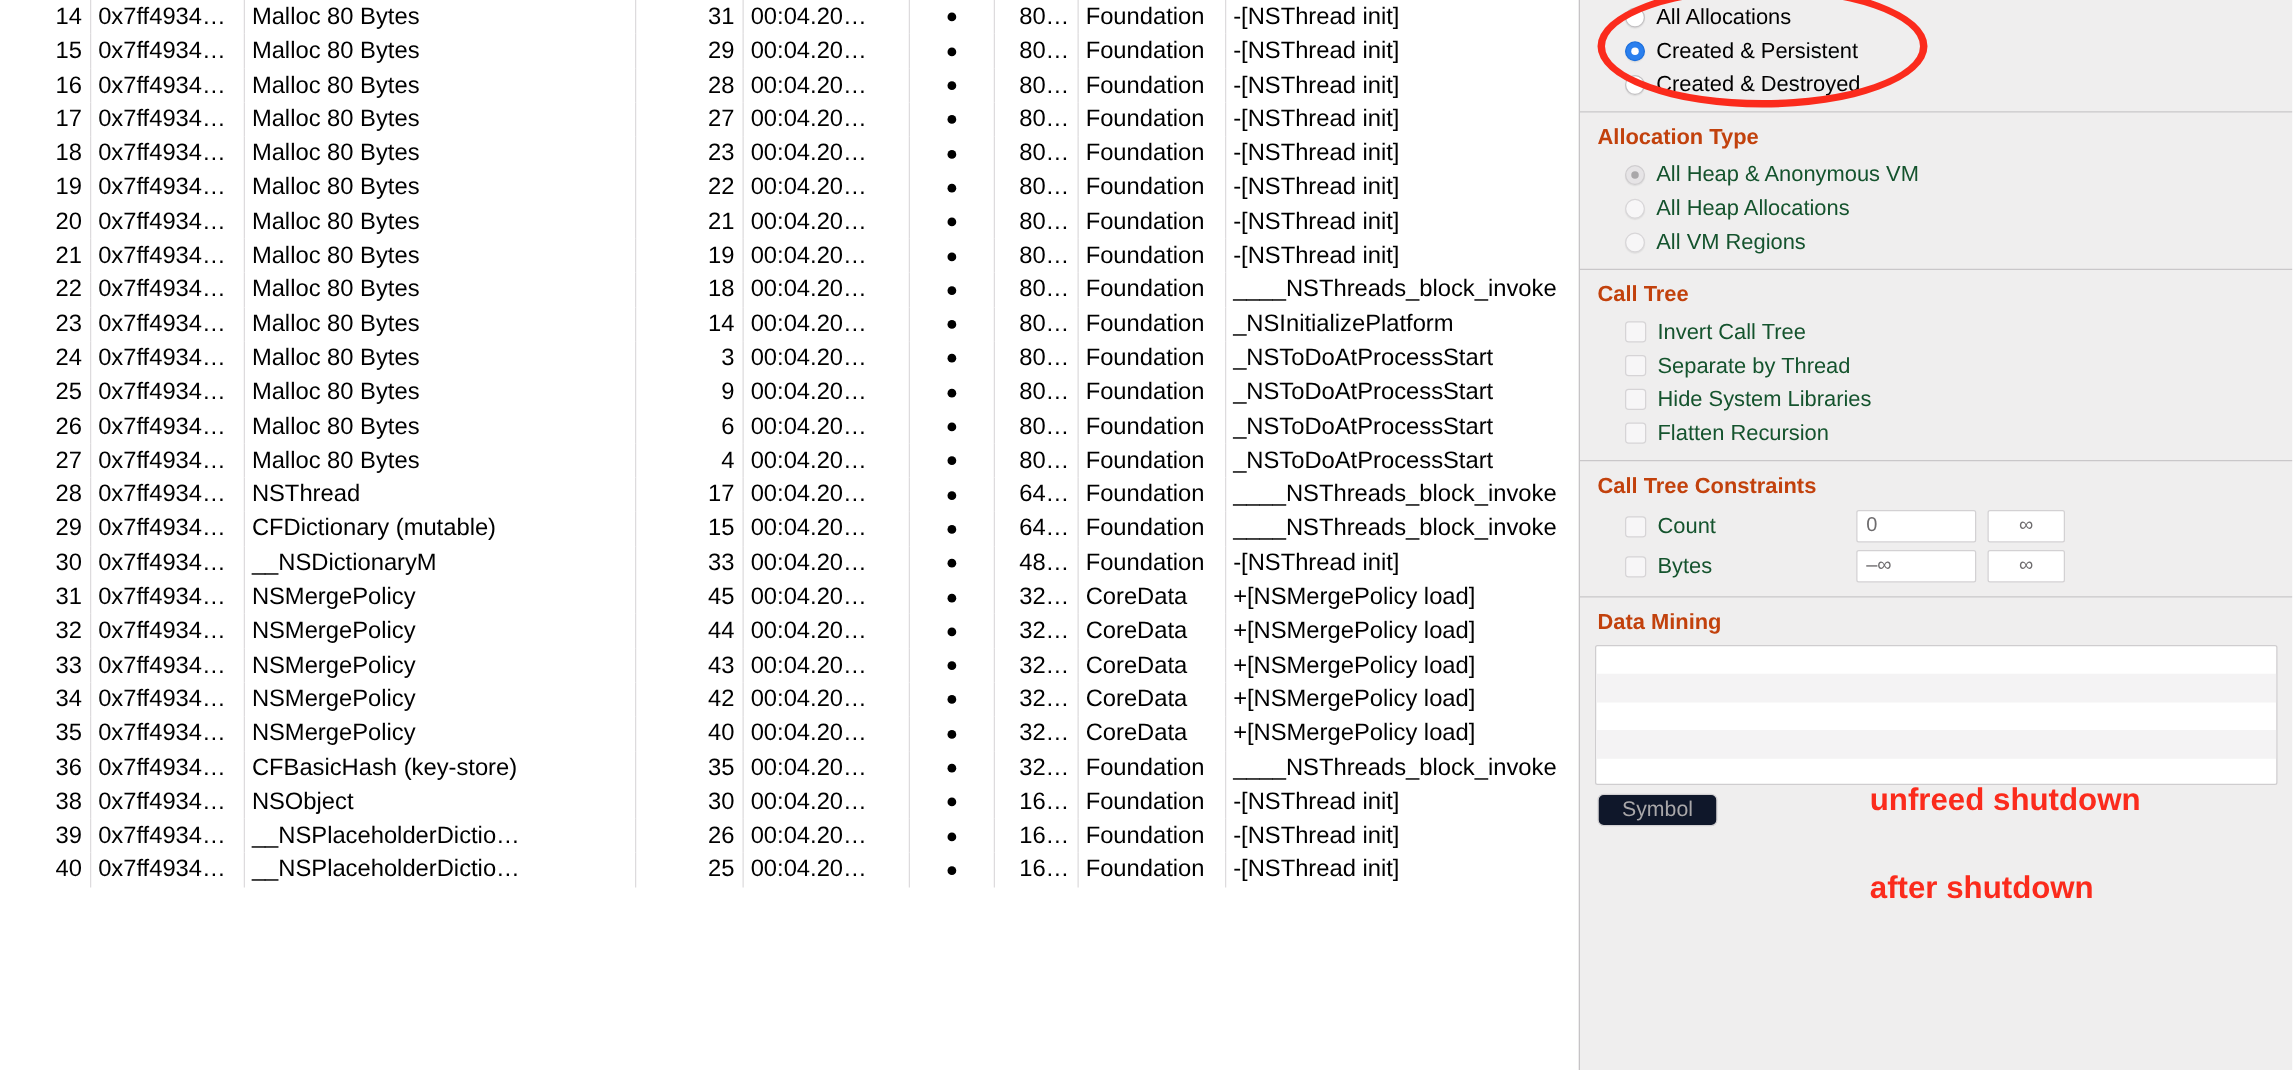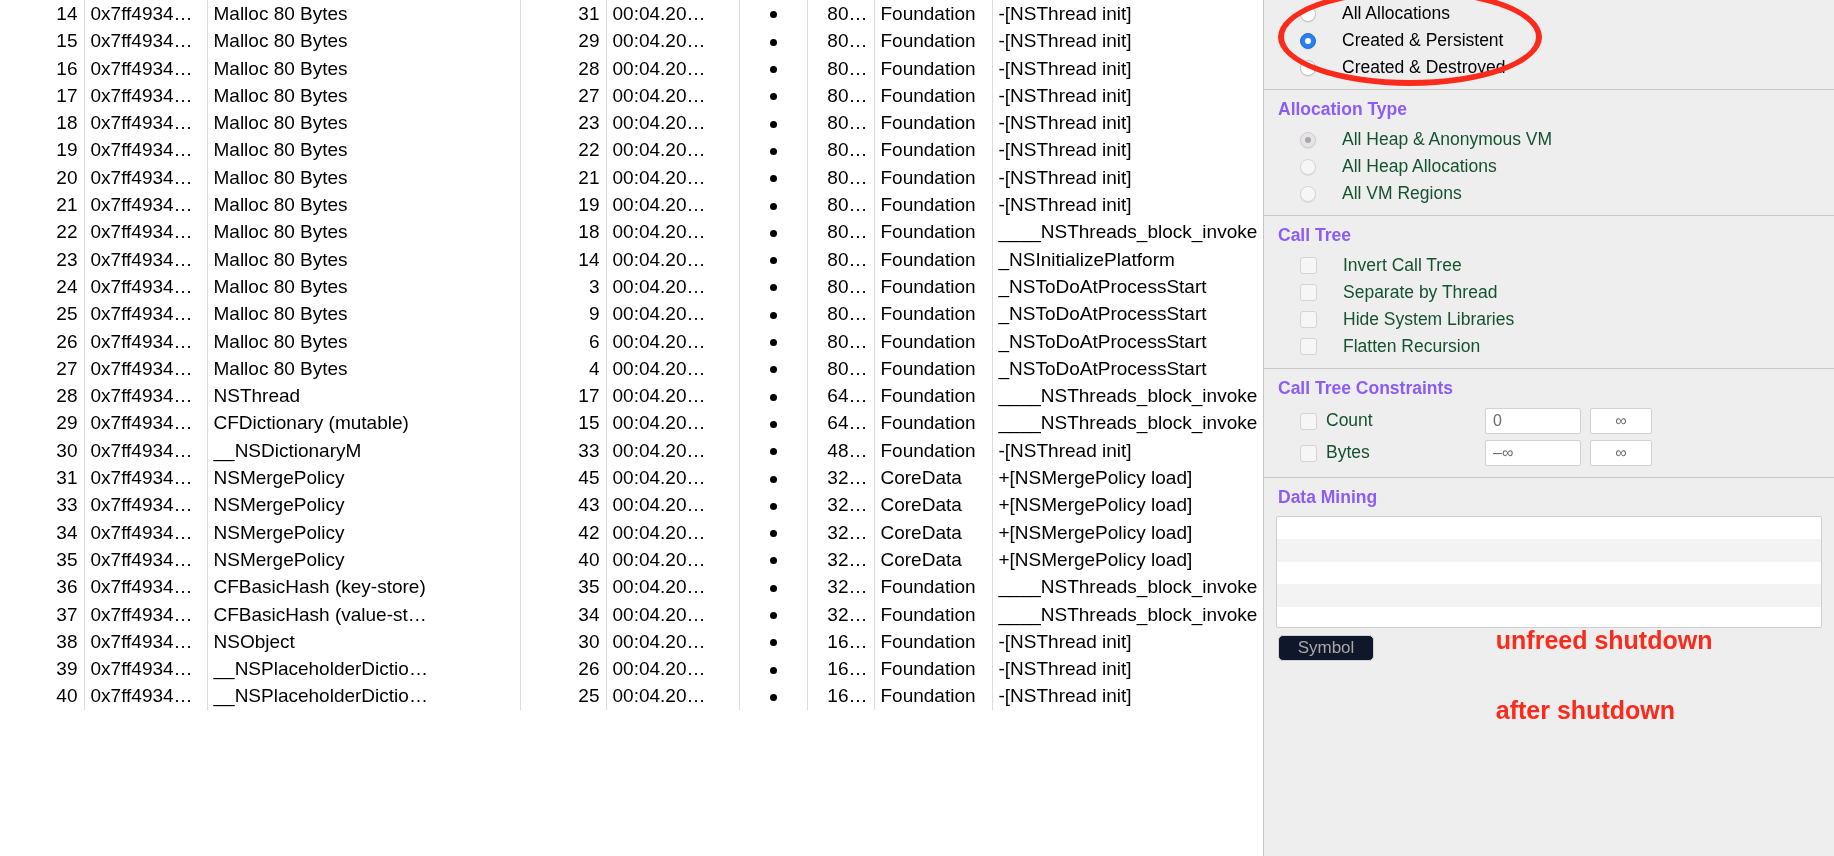--- a/index.html
+++ b/index.html
@@ -17,21 +17,20 @@
     flex-direction: row;
   }
 
   
   #table-area {
     position: relative;
     width: 1263px;
     height: 856px;
     background: #ffffff;
     overflow: hidden;
-    padding-left: 12px;
   }
   table.alloc {
     border-collapse: collapse;
     table-layout: fixed;
     width: 1263px;
     font-size: 19px;
     color: #000000;
   }
   table.alloc td {
     height: 27.3px;
@@ -73,28 +72,28 @@
     overflow: hidden;
   }
   .section {
     border-bottom: 1px solid #c9c7c9;
     padding: 0 0 8px 0;
   }
   .sec-title {
     font-weight: bold;
     font-size: 17.5px;
     padding: 9px 0 6px 14px;
-    color: #8b5cf6;
+    color: #c2410c;
   }
   .opt-row {
     display: flex;
     align-items: center;
     height: 27px;
     padding-left: 36px;
-    gap: 26px;
+    gap: 9px;
   }
   .opt-label { font-size: 17.5px; line-height: 1; }
   .opt-label.dim { color: #14532d; }
 
   
   .radio {
     width: 16px; height: 16px;
     border-radius: 50%;
     background: #ffffff;
     border: 1px solid #c3c1c3;
@@ -415,68 +414,68 @@
             <td class="c-addr">0x7ff4934…</td>
             <td class="c-cat">NSMergePolicy</td>
             <td class="c-count">45</td>
             <td class="c-time">00:04.20…</td>
             <td class="c-dot"><span class="dot"></span></td>
             <td class="c-size">32…</td>
             <td class="c-lib">CoreData</td>
             <td class="c-resp">+[NSMergePolicy load]</td>
           </tr>
           <tr>
-            <td class="c-idx">33</td>
+            <td class="c-idx">32</td>
             <td class="c-addr">0x7ff4934…</td>
             <td class="c-cat">NSMergePolicy</td>
-            <td class="c-count">43</td>
+            <td class="c-count">44</td>
             <td class="c-time">00:04.20…</td>
             <td class="c-dot"><span class="dot"></span></td>
             <td class="c-size">32…</td>
             <td class="c-lib">CoreData</td>
             <td class="c-resp">+[NSMergePolicy load]</td>
           </tr>
           <tr>
-            <td class="c-idx">34</td>
+            <td class="c-idx">33</td>
             <td class="c-addr">0x7ff4934…</td>
             <td class="c-cat">NSMergePolicy</td>
-            <td class="c-count">42</td>
+            <td class="c-count">43</td>
             <td class="c-time">00:04.20…</td>
             <td class="c-dot"><span class="dot"></span></td>
             <td class="c-size">32…</td>
             <td class="c-lib">CoreData</td>
             <td class="c-resp">+[NSMergePolicy load]</td>
           </tr>
           <tr>
-            <td class="c-idx">35</td>
+            <td class="c-idx">34</td>
             <td class="c-addr">0x7ff4934…</td>
             <td class="c-cat">NSMergePolicy</td>
-            <td class="c-count">40</td>
+            <td class="c-count">42</td>
             <td class="c-time">00:04.20…</td>
             <td class="c-dot"><span class="dot"></span></td>
             <td class="c-size">32…</td>
             <td class="c-lib">CoreData</td>
             <td class="c-resp">+[NSMergePolicy load]</td>
           </tr>
           <tr>
+            <td class="c-idx">35</td>
+            <td class="c-addr">0x7ff4934…</td>
+            <td class="c-cat">NSMergePolicy</td>
+            <td class="c-count">40</td>
+            <td class="c-time">00:04.20…</td>
+            <td class="c-dot"><span class="dot"></span></td>
+            <td class="c-size">32…</td>
+            <td class="c-lib">CoreData</td>
+            <td class="c-resp">+[NSMergePolicy load]</td>
+          </tr>
+          <tr>
             <td class="c-idx">36</td>
             <td class="c-addr">0x7ff4934…</td>
             <td class="c-cat">CFBasicHash (key-store)</td>
             <td class="c-count">35</td>
-            <td class="c-time">00:04.20…</td>
-            <td class="c-dot"><span class="dot"></span></td>
-            <td class="c-size">32…</td>
-            <td class="c-lib">Foundation</td>
-            <td class="c-resp">____NSThreads_block_invoke</td>
-          </tr>
-          <tr>
-            <td class="c-idx">37</td>
-            <td class="c-addr">0x7ff4934…</td>
-            <td class="c-cat">CFBasicHash (value-st…</td>
-            <td class="c-count">34</td>
             <td class="c-time">00:04.20…</td>
             <td class="c-dot"><span class="dot"></span></td>
             <td class="c-size">32…</td>
             <td class="c-lib">Foundation</td>
             <td class="c-resp">____NSThreads_block_invoke</td>
           </tr>
           <tr>
             <td class="c-idx">38</td>
             <td class="c-addr">0x7ff4934…</td>
             <td class="c-cat">NSObject</td>

